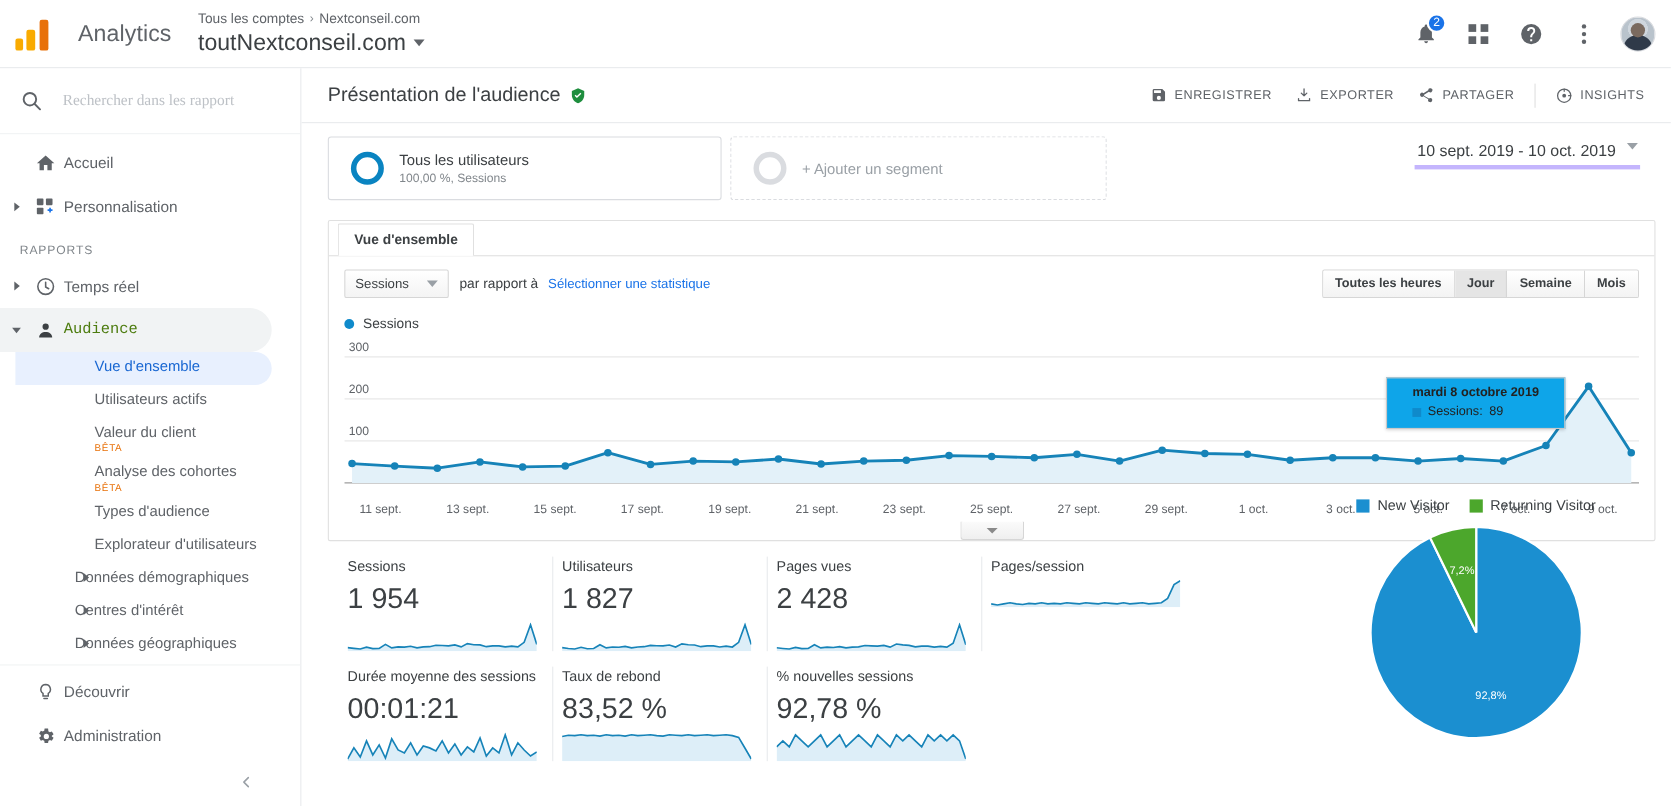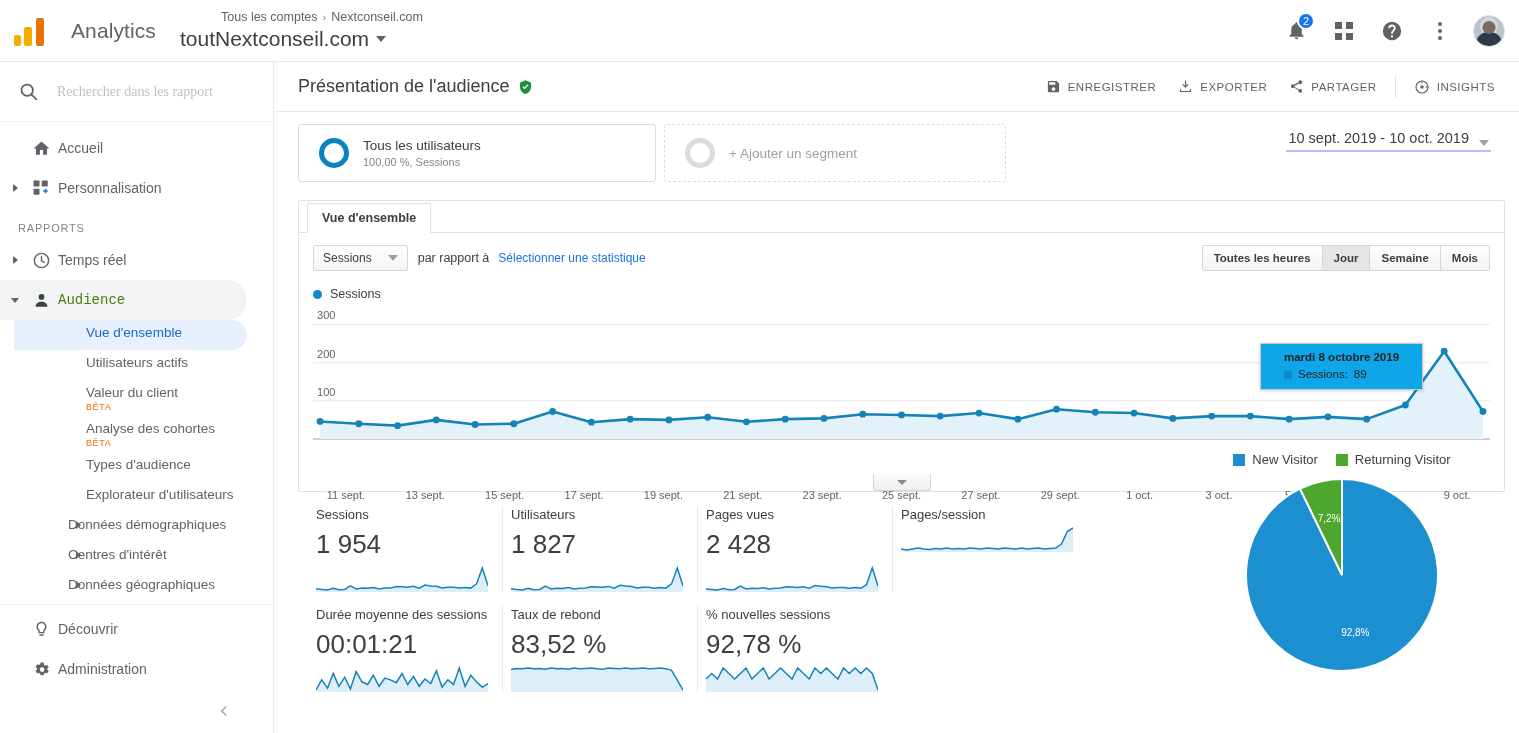--- a/index.html
+++ b/index.html
@@ -17,21 +17,21 @@
   }
   .brand { display: flex; align-items: center; width: 172px; padding-left: 14px; }
   .ga-logo { width: 34px; height: 30px; position: relative; }
   .ga-logo i { position: absolute; bottom: 0; border-radius: 2px; display: block; }
   .ga-bar1 { left: 0; width: 7px; height: 11px; background: #f9ab00; border-radius: 4px; }
   .ga-bar2 { left: 10px; width: 8px; height: 19px; background: #f9ab00; border-radius: 4px; }
   .ga-bar3 { left: 22px; width: 8px; height: 28px; background: #e8710a; border-radius: 4px; }
   .brand-name { font-size: 21px; color: #5f6368; margin-left: 23px; letter-spacing: .1px; }
 
   .acct { padding-left: 8px; display: flex; flex-direction: column; justify-content: center; }
-  .crumbs { font-size: 12.5px; color: #5f6368; display: flex; align-items: flex-start; gap: 5px; line-height: 16px; margin-left: 41px; }
+  .crumbs { font-size: 12.5px; color: #5f6368; display: flex; align-items: flex-start; gap: 5px; line-height: 16px; }
   .crumbs .sep { font-size: 11px; color: #80868b; }
   .acct-title { font-size: 21px; color: #3c4043; display: flex; align-items: center; gap: 7px; line-height: 27px; }
   .caret-dn { width: 0; height: 0; border-left: 5px solid transparent; border-right: 5px solid transparent; border-top: 6px solid #5f6368; }
 
   .top-actions { margin-left: auto; display: flex; align-items: center; gap: 6px; padding-right: 14px; }
   .ticon { width: 42px; height: 42px; border-radius: 50%; display: flex; align-items: center; justify-content: center; position: relative; cursor: pointer; }
   .badge {
     position: absolute; top: 2px; right: 2px; min-width: 18px; height: 18px; border-radius: 9px;
     background: #1a73e8; color: #fff; font-size: 11px; display: flex; align-items: center;
     justify-content: center; padding: 0 4px; border: 2px solid #fff;
@@ -119,22 +119,22 @@
   }
   .segbox.dashed { border: 1px dashed #dadce0; width: 342px; }
   .ring { width: 30px; height: 30px; border-radius: 50%; border: 5px solid #0a84c1; }
   .ring.grey { border-color: #dadce0; }
   .seg-title { font-size: 13.5px; color: #3c4043; line-height: 18px; }
   .seg-sub { font-size: 11px; color: #80868b; line-height: 15px; }
   .seg-add { font-size: 13.5px; color: #9aa0a6; }
 
   .daterow { position: absolute; right: 28px; top: 128px; }
   .daterange {
-    font-size: 14.5px; color: #3c4043; border-bottom: 2px solid #c4b5fd; padding: 2px 2px 4px;
-    display: flex; align-items: flex-end; gap: 10px; cursor: pointer;
+    font-size: 14.5px; color: #3c4043; border-bottom: 4px solid #c4b5fd; padding: 2px 2px 4px;
+    display: flex; align-items: flex-start; gap: 10px; cursor: pointer;
   }
   .caret-sm { width: 0; height: 0; border-left: 5px solid transparent; border-right: 5px solid transparent; border-top: 6px solid #9aa0a6; }
 
   
   .panel { margin-top: 18px; border: 1px solid #e0e0e0; border-radius: 2px; background: #fff; position: relative; }
   .tabrow { height: 32px; border-bottom: 1px solid #e0e0e0; display: flex; align-items: flex-end; padding-left: 8px; }
   .tab {
     font-size: 12.5px; color: #3c4043; font-weight: bold; padding: 7px 14px 7px; background: #fff;
     border: 1px solid #e0e0e0; border-bottom: 1px solid #fff; border-radius: 2px 2px 0 0;
     margin-bottom: -1px; cursor: pointer;
@@ -162,21 +162,21 @@
   .chartwrap { position: relative; padding: 6px 14px 0; }
   .chart-svg { display: block; width: 100%; height: 150px; }
   .tooltip {
     position: absolute; left: 961px; top: 42px; background: #0ea5e9; border: 1px solid #c9c9c9;
     padding: 6px 23px 7px; box-shadow: 0 1px 3px rgba(0,0,0,.18); z-index: 5;
   }
   .tt-date { font-size: 11.5px; color: #222; font-weight: bold; line-height: 15px; }
   .tt-val { font-size: 11.5px; color: #222; display: flex; align-items: center; gap: 6px; line-height: 15px; margin-top: 2px; }
   .tt-sq { width: 8px; height: 8px; background: #0f8acb; display: block; }
   .xaxis { display: flex; padding: 0 14px; position: relative; height: 18px; }
-  .xlab { position: absolute; font-size: 11px; color: #5f6368; transform: translateX(-50%); margin-top: 32px; }
+  .xlab { position: absolute; font-size: 11px; color: #5f6368; transform: translateX(-50%); }
 
   .chevbar { display: flex; justify-content: center; margin-top: -1px; }
   .chevbtn {
     width: 58px; height: 17px; border: 1px solid #d6d6d6; border-top: none; border-radius: 0 0 3px 3px;
     background: linear-gradient(#fbfbfb,#efefef); display: flex; align-items: center; justify-content: center; cursor: pointer;
   }
   .chev-d { width: 0; height: 0; border-left: 5px solid transparent; border-right: 5px solid transparent; border-top: 5px solid #8a8a8a; }
 
   
   .metrics { display: flex; margin-top: 14px; padding-left: 10px; }

